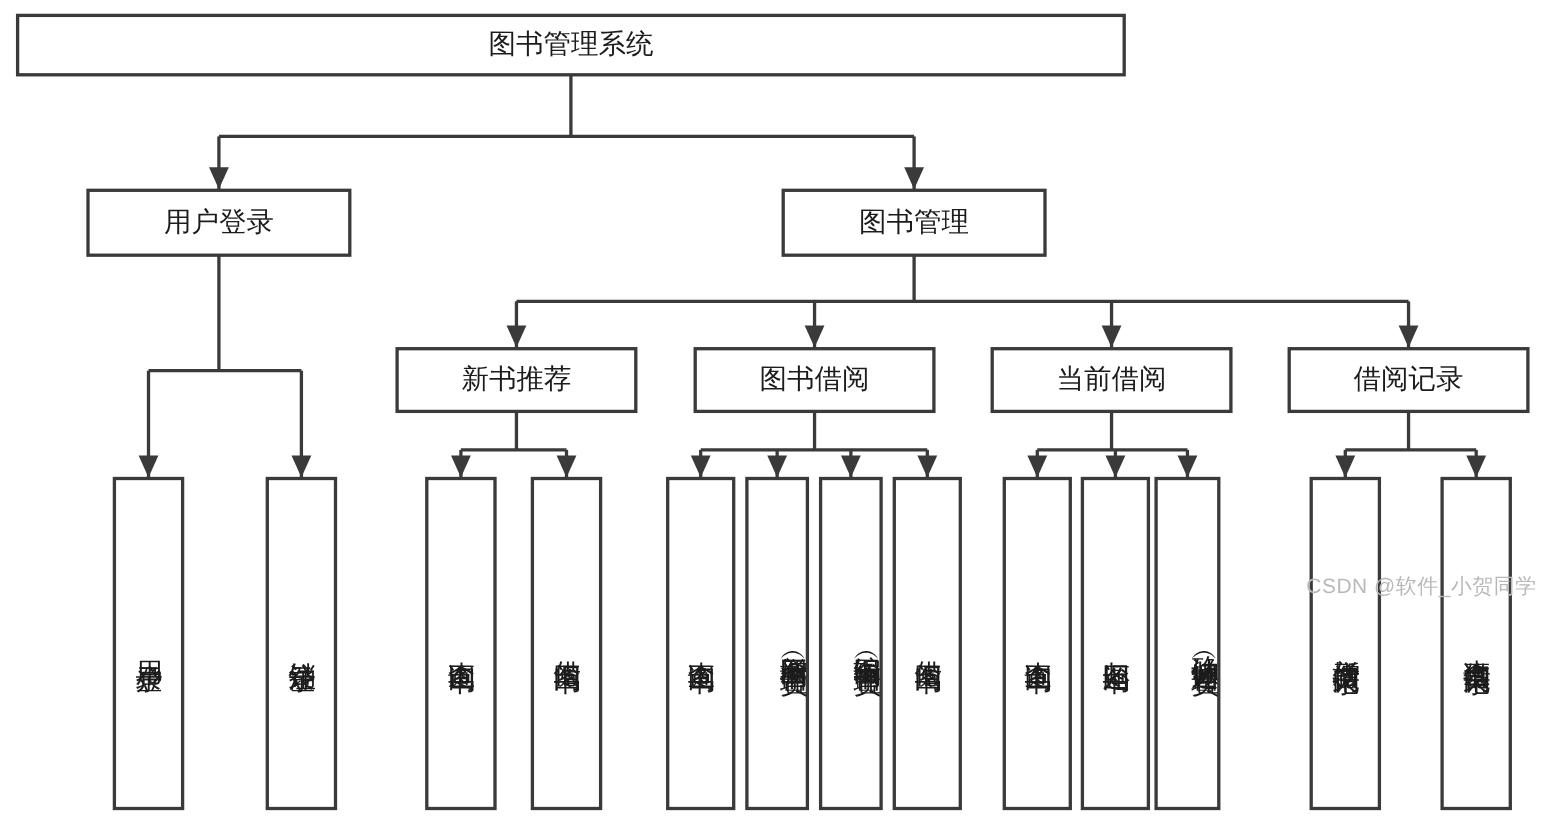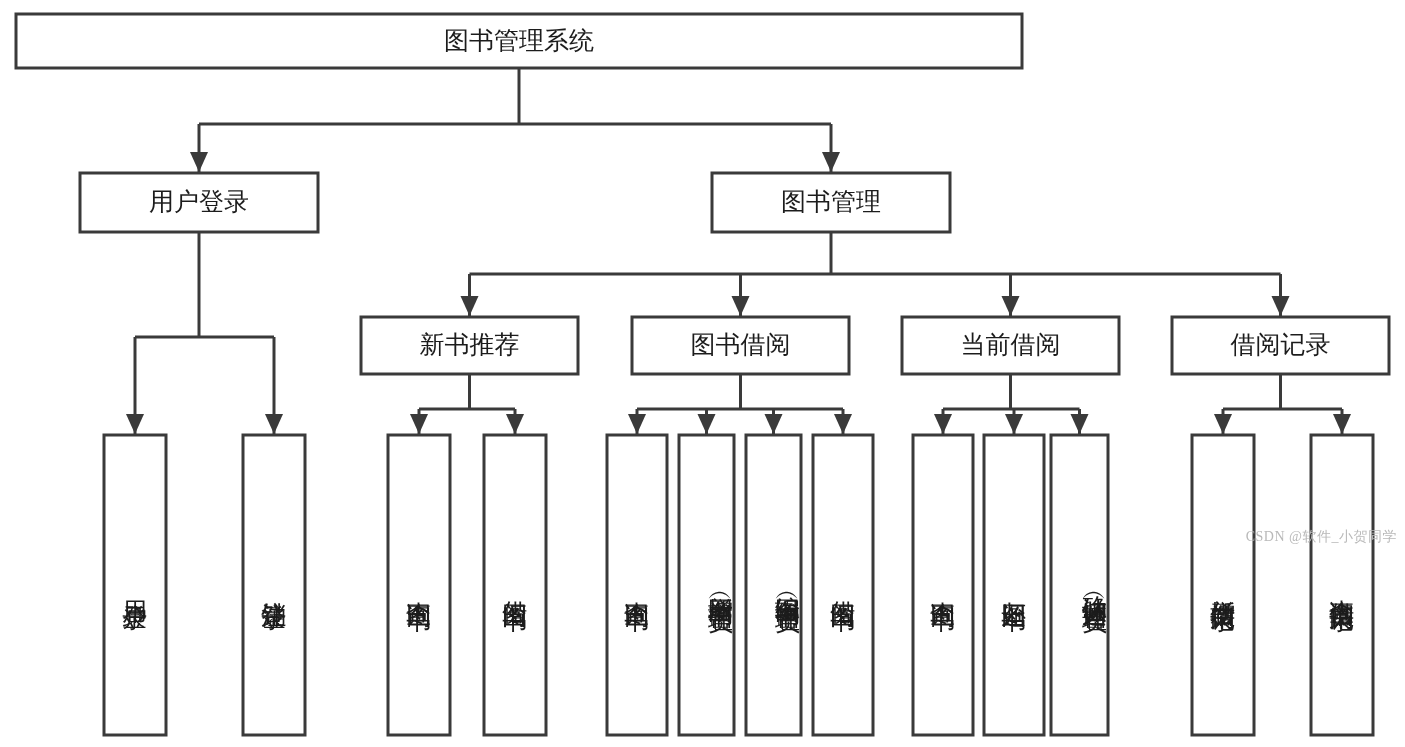--- a/index.html
+++ b/index.html
@@ -59,22 +59,22 @@
     color: #1c1c1c;
     letter-spacing: 2px;
     white-space: nowrap;
     pointer-events: none;
     text-align: center;
   }
   .watermark {
     position: absolute;
     right: 8px;
     bottom: 6px;
-    font-family: Liberation Serif, serif;
-    font-size: 14px;
+    font-family: Liberation Sans, sans-serif;
+    font-size: 19px;
     color: #b9b9b9;
     white-space: nowrap;
     letter-spacing: 0.5px;
   }
 </style>
 </head>
 <body>
 
 <div id="diagram-root">
 

